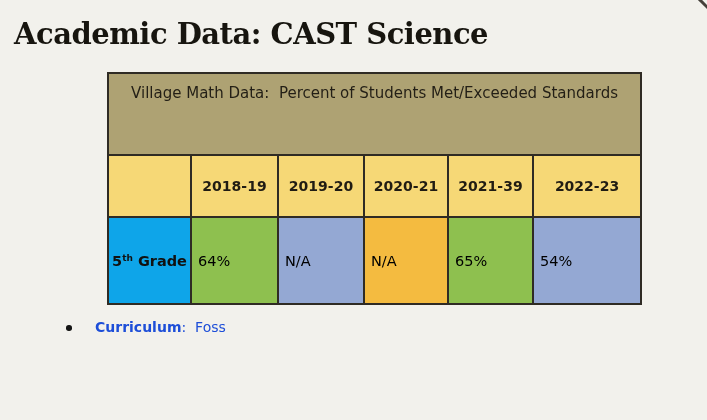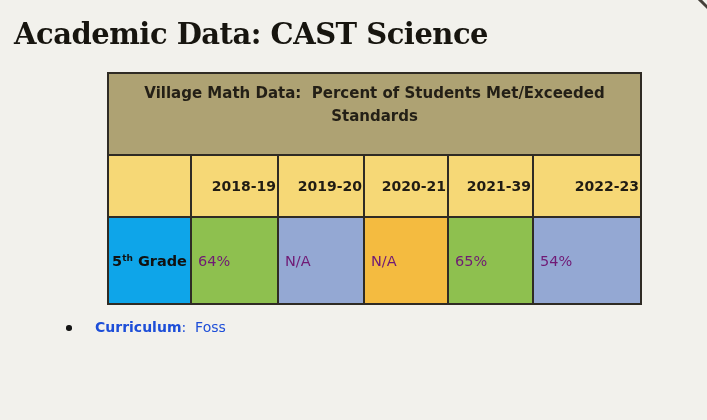--- a/index.html
+++ b/index.html
@@ -48,31 +48,31 @@
     border: 2px solid #2f2b24;
     box-sizing: border-box;
   }
   .table-title-cell {
     height: 82px;
     background: var(--header-olive, #aea273);
     vertical-align: top;
     padding: 8px 10px 0 10px;
     text-align: center;
     font-size: 15px;
-    font-weight: bold;
+    font-weight: normal;
     line-height: 1.5;
     color: #231f16;
     white-space: pre-wrap;
   }
   .year-row th {
     height: 62px;
     background: var(--year-yellow, #f6d876);
     font-size: 14px;
     font-weight: bold;
-    text-align: right;
+    text-align: center;
     vertical-align: middle;
     color: #201c13;
   }
   .data-row th, .data-row td {
     height: 87px;
     vertical-align: middle;
     font-size: 14.5px;
   }
   .grade-label-cell {
     background: #0ea5e9;
@@ -83,21 +83,21 @@
   .grade-label-cell sup {
     font-size: 9px;
     vertical-align: baseline;
     position: relative;
     top: -5px;
   }
   .score-cell {
     text-align: left;
     padding-left: 6px;
     font-weight: normal;
-    color: #701a75;
+    color: #000000;
   }
   td[data-color="green"]  { background: var(--cell-green, #8ec04f); }
   td[data-color="blue"]   { background: var(--cell-blue, #94a8d3); }
   td[data-color="orange"] { background: var(--cell-orange, #f4bb40); }
 
   
   .bullets {
     position: absolute;
     left: 58px;
     top: 318px;

